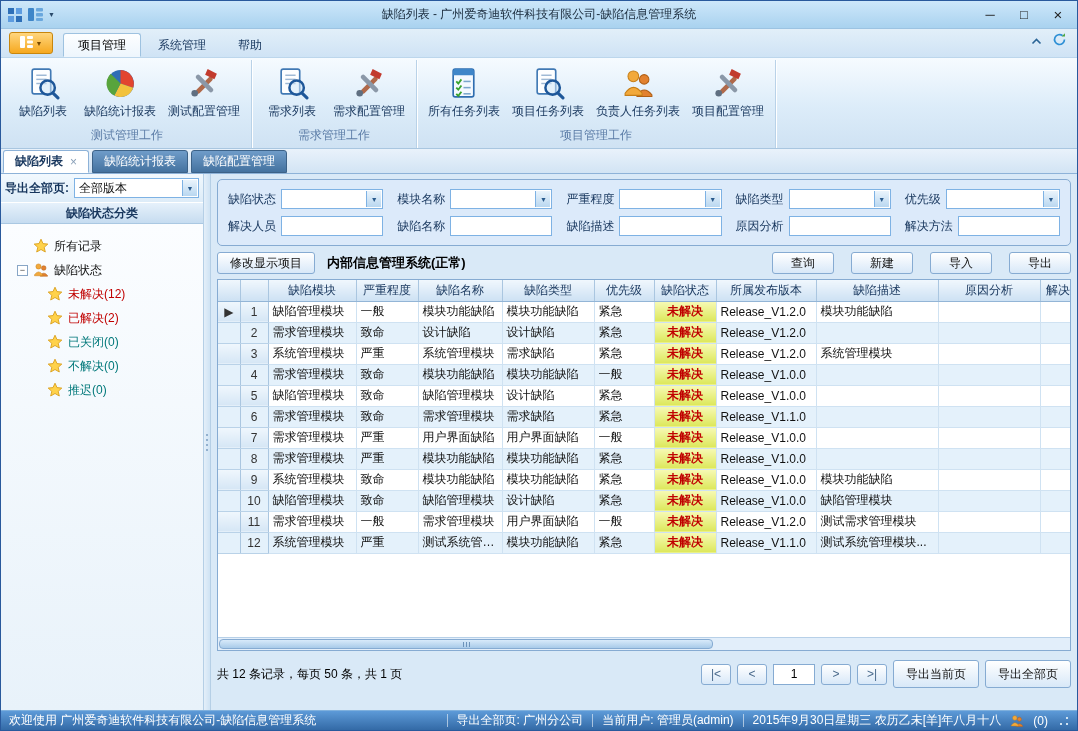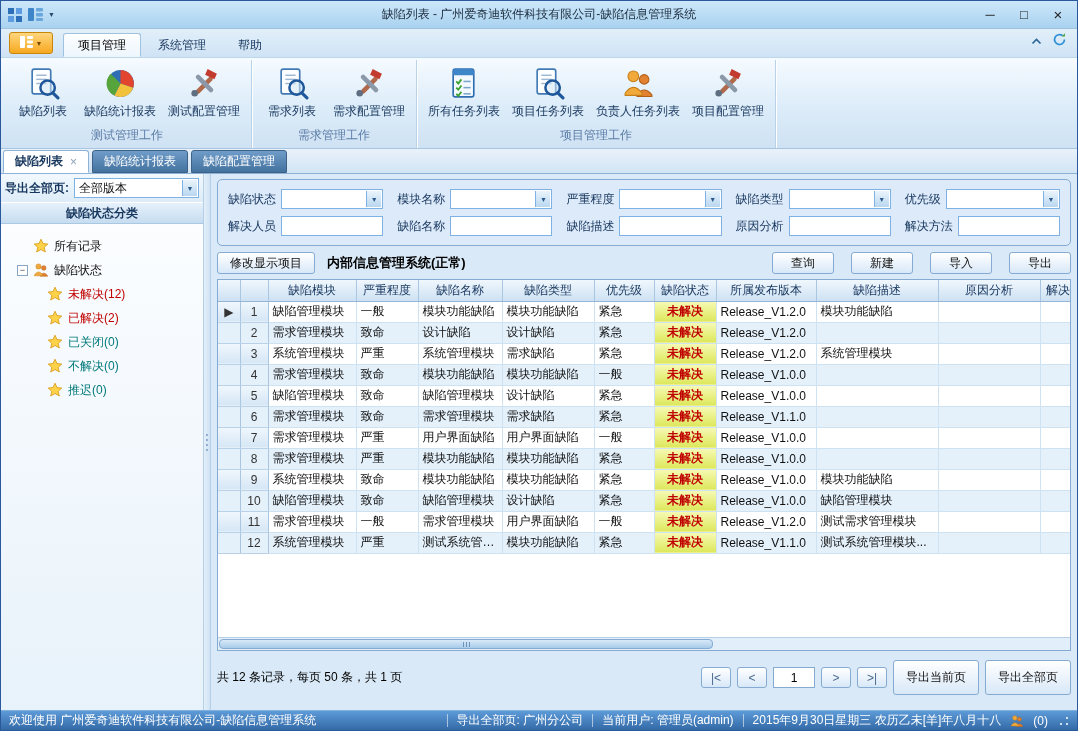--- a/index.html
+++ b/index.html
@@ -88,21 +88,21 @@
 .hscroll{height:13px;flex:0 0 13px;background:#e2eefa;border-top:1px solid #b7d0e8;position:relative}
 .hthumb{position:absolute;left:1px;top:1px;height:10px;width:58%;background:linear-gradient(#d8eafa,#a9cbe9);border:1px solid #86abd2;border-radius:4px;display:flex;align-items:center;justify-content:center;gap:2px}
 .hthumb i{width:1px;height:5px;background:#6d93ba}
 
 
 .pager{display:flex;align-items:center;margin-top:9px}
 .pager-summary{color:#000}
 .pager-right{margin-left:auto;display:flex;gap:6px;align-items:center}
 .pg-btn{width:30px;height:21px;padding:0;background:linear-gradient(#ffffff,#d8e8f8);border:1px solid #86abd2;border-radius:3px;font:inherit;color:#4a6a8c}
 .pg-input{width:42px;height:21px;border:1px solid #86abd2;background:#fff;text-align:center;font:inherit}
-.pager .btn{height:35px}
+.pager .btn{height:28px}
 
 
 .statusbar{height:20px;flex:0 0 20px;background:linear-gradient(#5d9ad8,#336aa6);display:flex;align-items:center;color:#fff;padding:0 8px;gap:9px;border-top:1px solid #7fb0dd}
 .sb-sep{width:1px;height:13px;background:rgba(255,255,255,.55)}
 .sb-right{margin-left:auto;display:flex;align-items:center;gap:9px}
 .sb-people svg{width:14px;height:14px;display:block}
 .grip{width:10px;height:10px;margin-left:2px;background:
  radial-gradient(circle at 8px 2px,#cfe2f2 1px,transparent 1.3px),
  radial-gradient(circle at 8px 8px,#cfe2f2 1px,transparent 1.3px),
  radial-gradient(circle at 2px 8px,#cfe2f2 1px,transparent 1.3px)}

